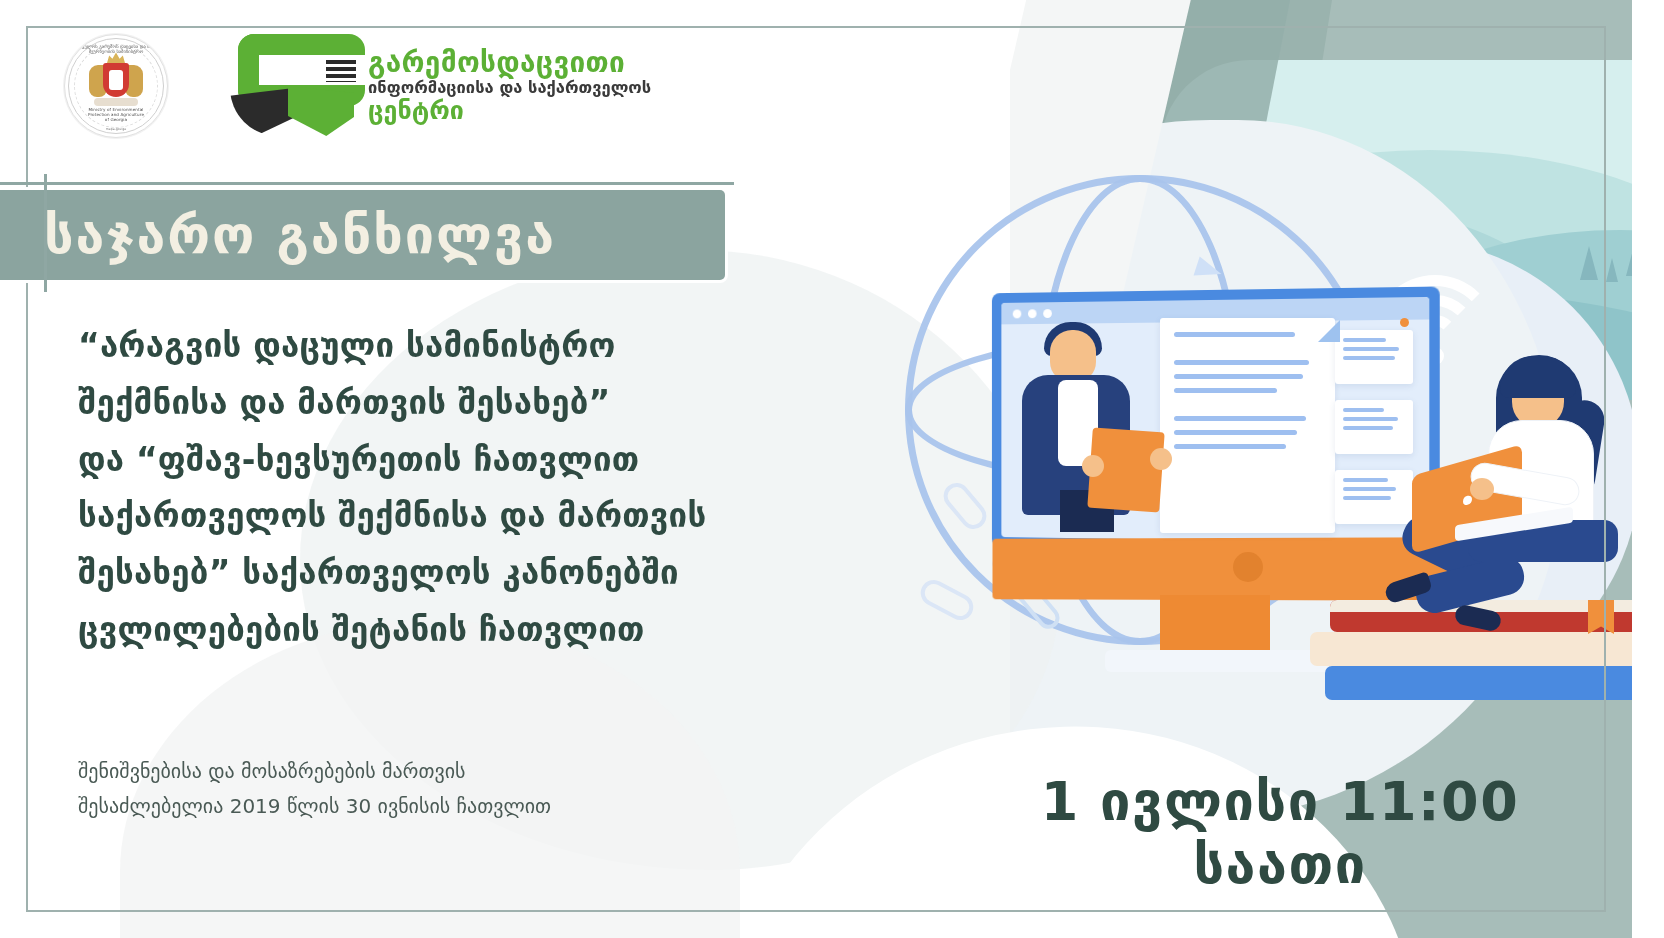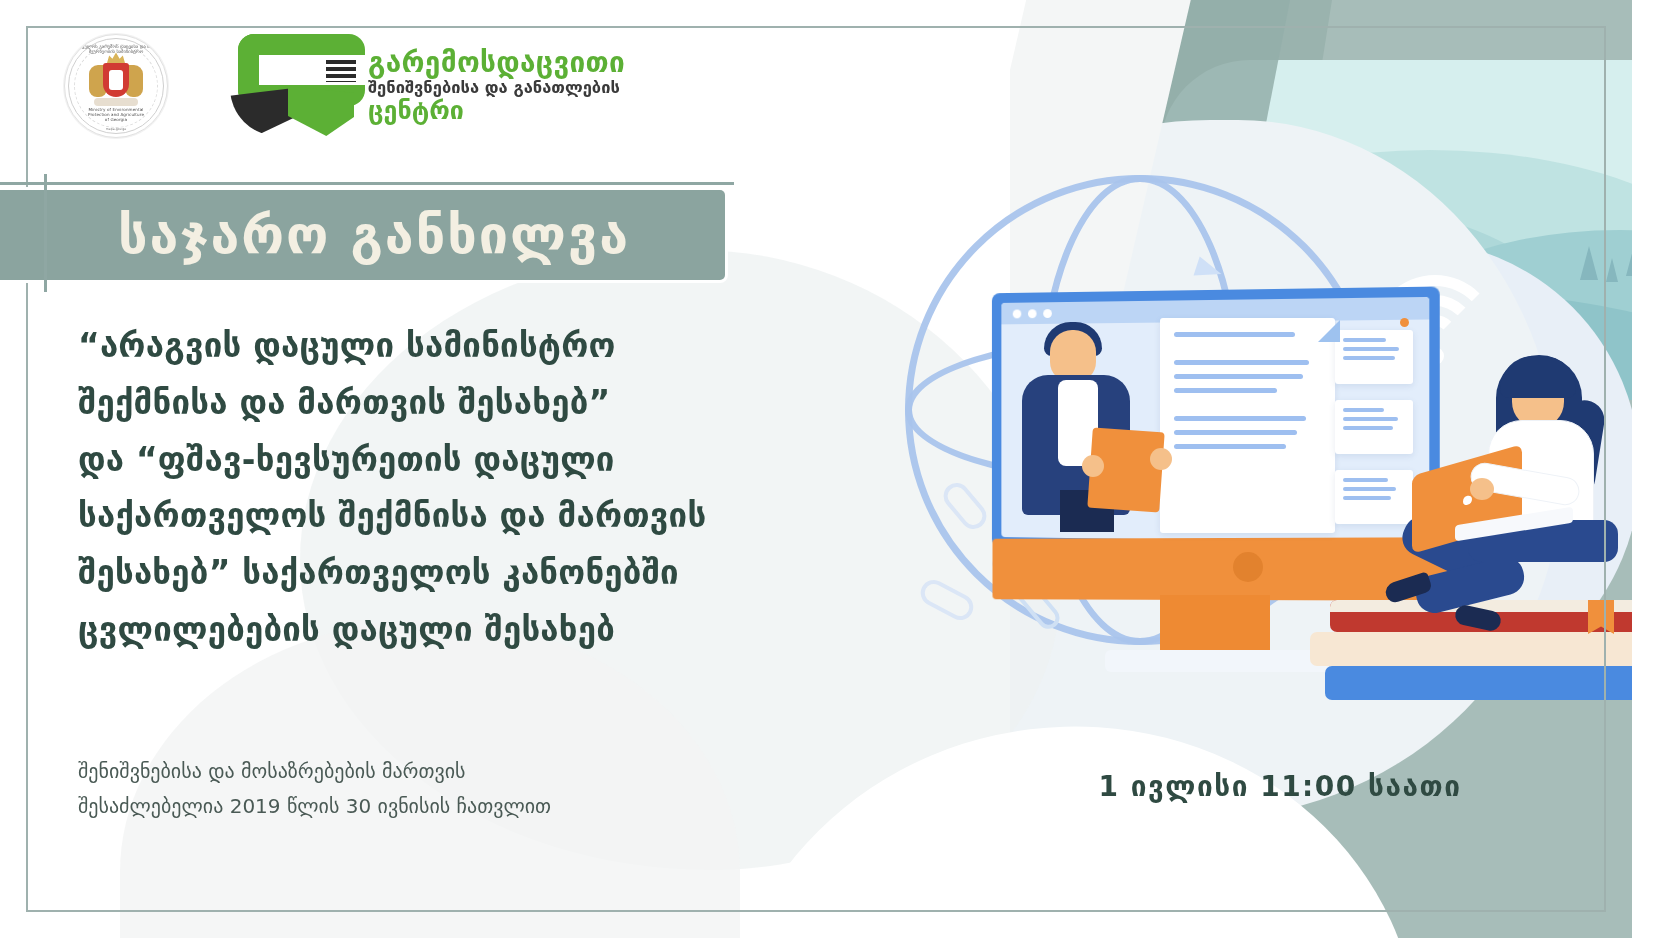--- a/index.html
+++ b/index.html
@@ -260,36 +260,36 @@
 
   
   .banner-wrap { position:absolute; left:0; top:182px; width:734px; height:104px; }
   .banner-rule-top { position:absolute; left:0; top:0; width:100%; height:3px;
                      background:#8fa7a3; }
   .banner-box { position:absolute; left:0; top:5px; width:728px; height:96px;
                 background:#8ba49f; border:3px solid #ffffff;
                 border-left:0; border-radius:0 8px 8px 0;
                 display:flex; align-items:center; }
   .banner-box h1 { color:#f3efe2; font-size:52px; font-weight:bold;
-                   letter-spacing:2px; padding-left:118px; white-space:nowrap; }
+                   letter-spacing:2px; padding-left:44px; white-space:nowrap; }
   .banner-tick { position:absolute; left:44px; top:-8px; width:3px; height:118px;
                  background:#8fa7a3; }
 
   
   .headline { position:absolute; left:78px; top:318px; width:640px;
               color:#2f4a42; font-size:33px; font-weight:bold; line-height:1.72;
               letter-spacing:.2px; }
   .headline div { white-space:nowrap; }
 
   .note { position:absolute; left:78px; top:754px; width:640px;
           color:#4a5a55; font-size:20px; line-height:1.75; }
   .note div { white-space:nowrap; }
 
   .datetime { position:absolute; left:1000px; top:770px; width:560px;
-              text-align:center; color:#2f4a42; font-size:28px; font-weight:bold;
+              text-align:center; color:#2f4a42; font-size:54px; font-weight:bold;
               letter-spacing:1.5px; }
 </style>
 </head>
 <body>
 
 <div id="poster">
 
   <div class="bg-layer">
     <div class="sage-big"></div>
     <div class="sage-dark"></div>
@@ -453,41 +453,41 @@
 
     <div class="eiec">
       <div class="eiec-mark">
         <span class="eiec-c"></span>
         <span class="eiec-bar"></span>
         <span class="eiec-book-l"></span>
         <span class="eiec-book-r"></span>
       </div>
       <div class="eiec-words">
         <div class="eiec-l1">გარემოსდაცვითი</div>
-        <div class="eiec-l2">შენიშვნებისა და განათლების</div>
+        <div class="eiec-l2">ინფორმაციისა და საქართველოს</div>
         <div class="eiec-l3">ცენტრი</div>
       </div>
     </div>
   </div>
 
   <div class="banner-wrap">
     <div class="banner-rule-top"></div>
     <div class="banner-box">
       <h1>საჯარო განხილვა</h1>
     </div>
     <div class="banner-tick"></div>
   </div>
 
   <div class="headline">
     <div>“არაგვის დაცული სამინისტრო</div>
     <div>შექმნისა და მართვის შესახებ”</div>
-    <div>და “ფშავ-ხევსურეთის დაცული</div>
+    <div>და “ფშავ-ხევსურეთის ჩათვლით</div>
     <div>საქართველოს შექმნისა და მართვის</div>
     <div>შესახებ” საქართველოს კანონებში</div>
-    <div>ცვლილებების დაცული შესახებ</div>
+    <div>ცვლილებების შეტანის ჩათვლით</div>
   </div>
 
   <div class="note">
     <div>შენიშვნებისა და მოსაზრებების  მართვის</div>
     <div>შესაძლებელია 2019 წლის 30 ივნისის ჩათვლით</div>
   </div>
 
   <div class="datetime">1 ივლისი 11:00  საათი</div>
 
 </div>

